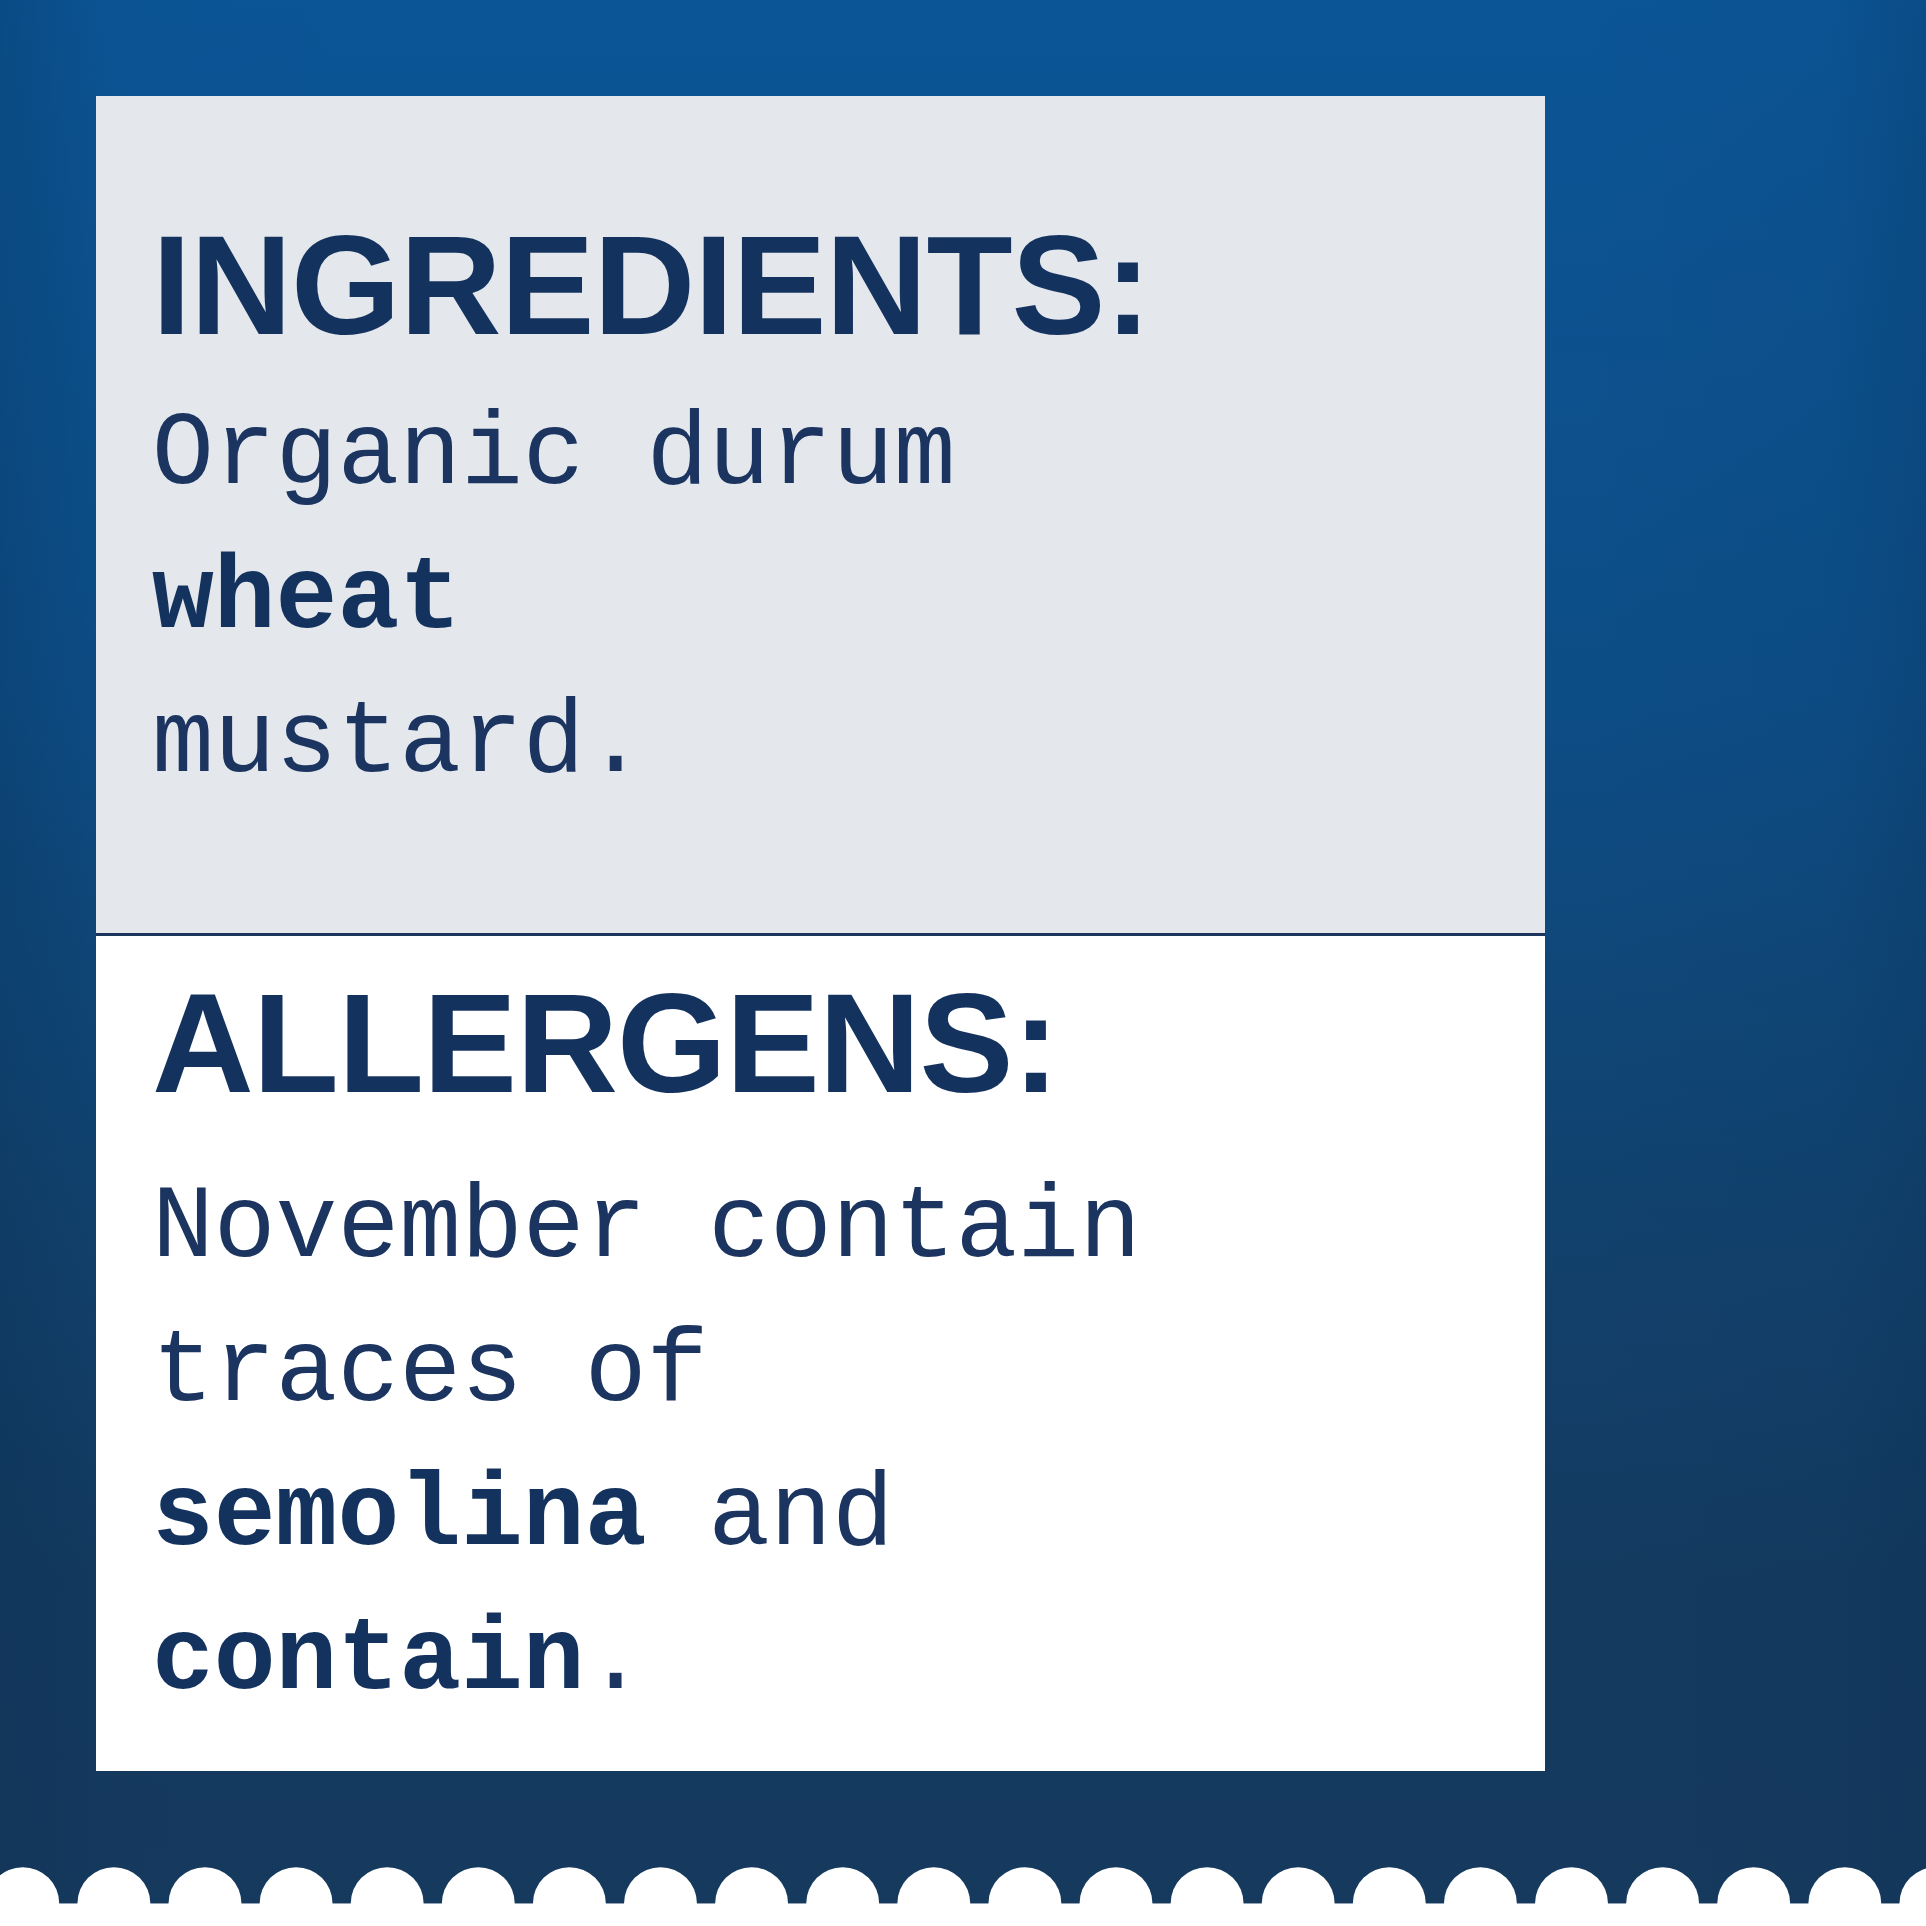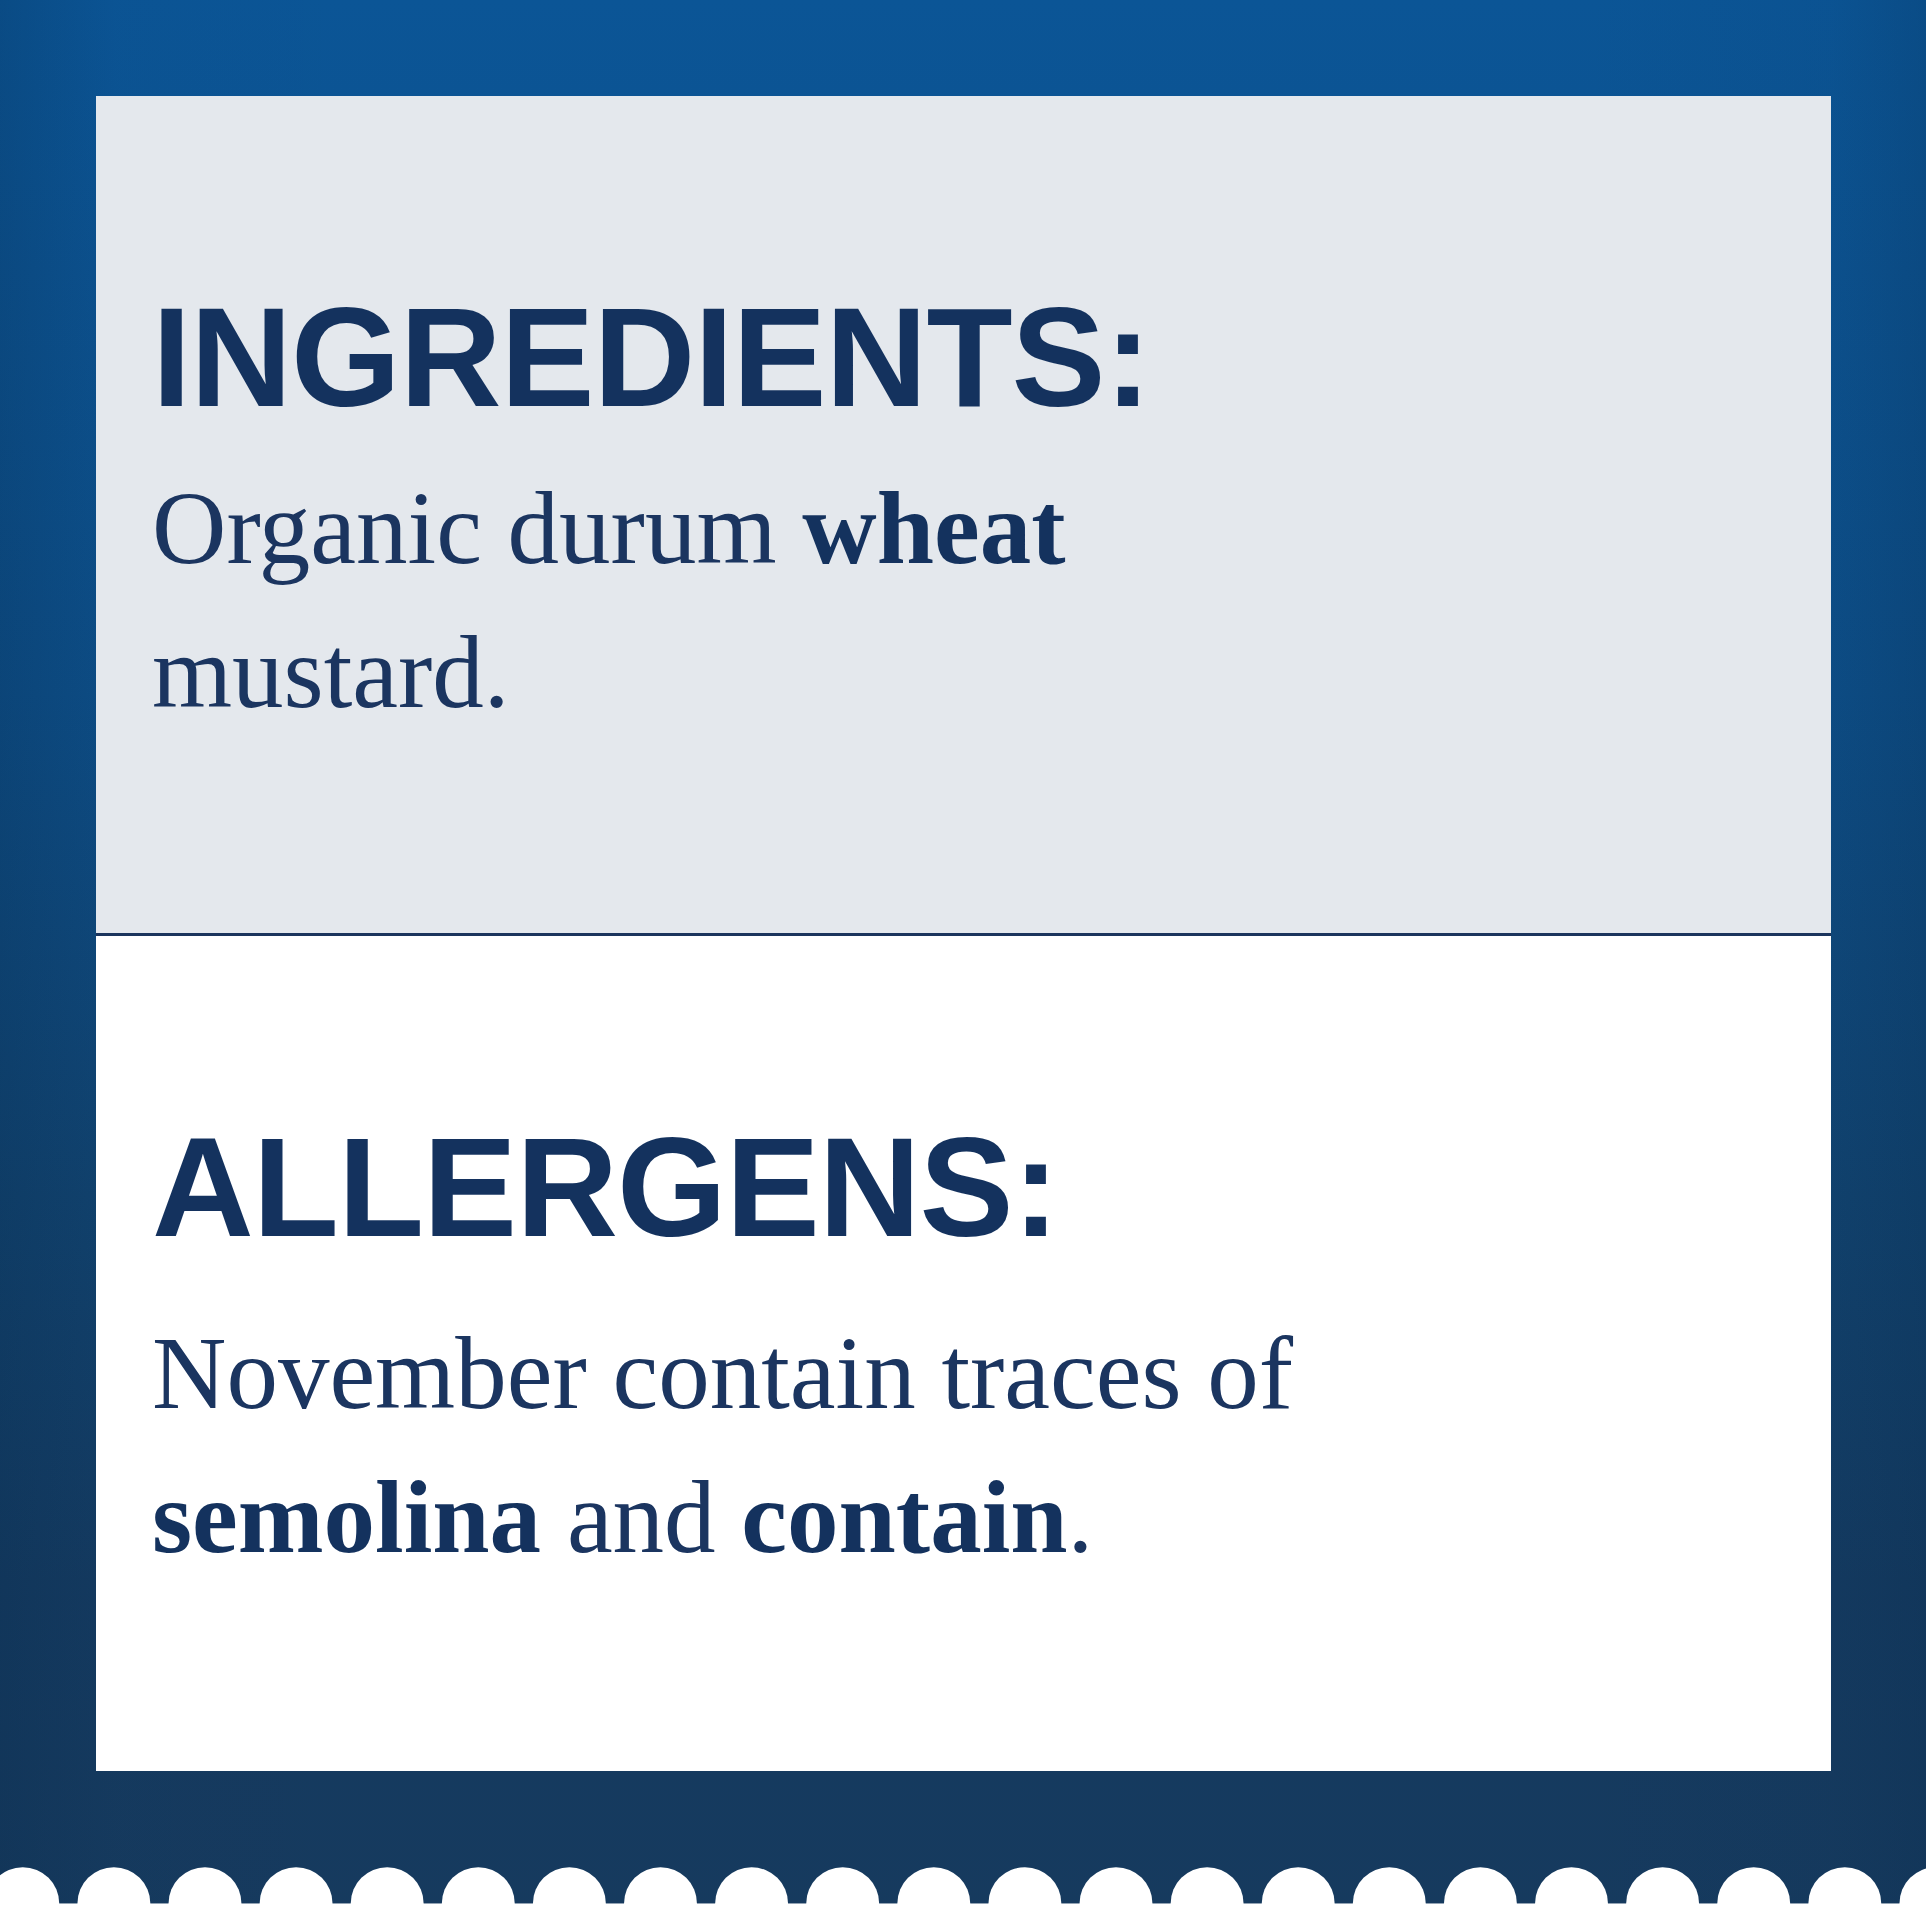--- a/index.html
+++ b/index.html
@@ -52,21 +52,21 @@
     width: 1927px;
     height: 61px;
     z-index: 4;
   }
 
   
   #panel-stack {
     position: absolute;
     left: 96px;
     top: 96px;
-    width: 1735px;
+    width: 1449px;
     height: 1675px;
     z-index: 2;
     display: flex;
     flex-direction: column;
   }
 
   .panel {
     position: relative;
     box-sizing: border-box;
     padding: 0 56px;
@@ -91,21 +91,21 @@
     font-weight: bold;
     color: #14325e;
     font-size: 141px;
     line-height: 1.0;
     letter-spacing: -1px;
     margin: 0 0 24px 0;
     white-space: nowrap;
   }
 
   .section-body {
-    font-family: Liberation Serif, serif;
+    font-family: Liberation Mono, monospace;
     font-weight: 300;
     color: #1b3560;
     font-size: 103px;
     line-height: 1.40;
     margin: 0;
     max-width: 1317px;
   }
 
   .section-body b,
   .section-body strong {

